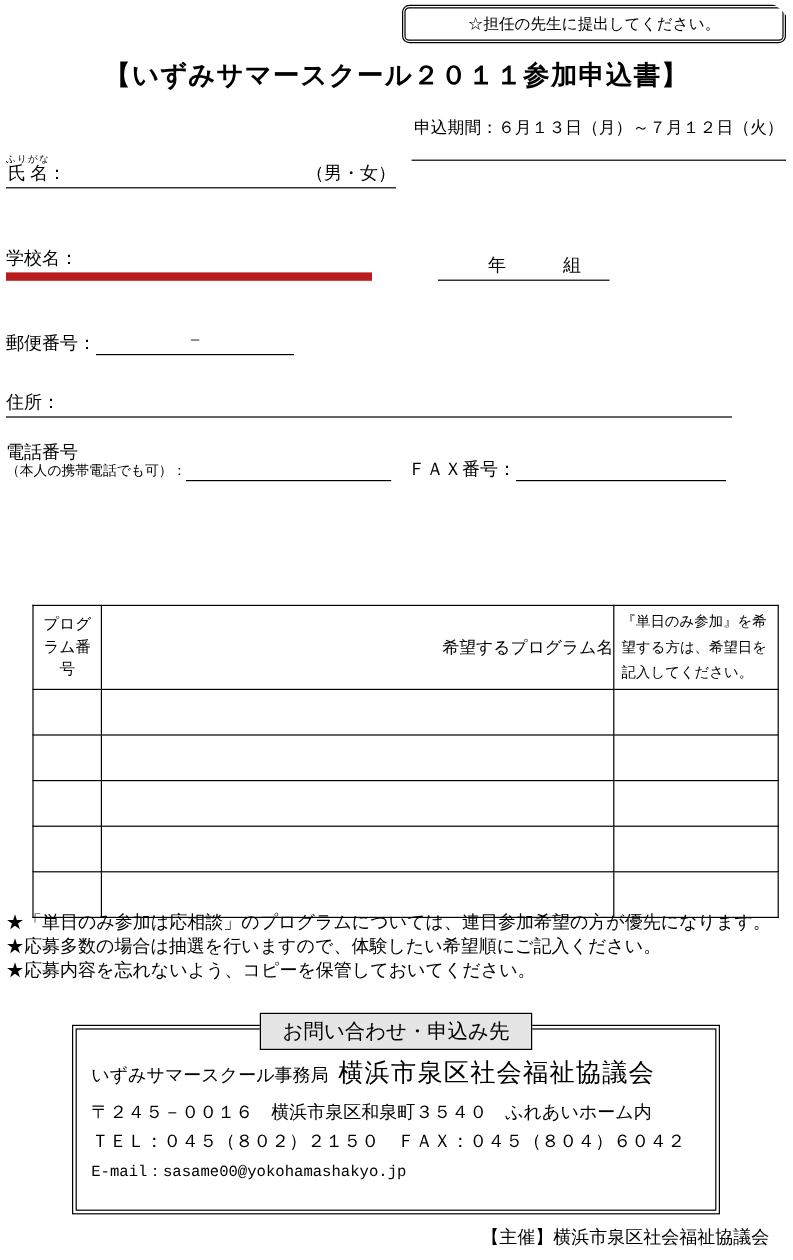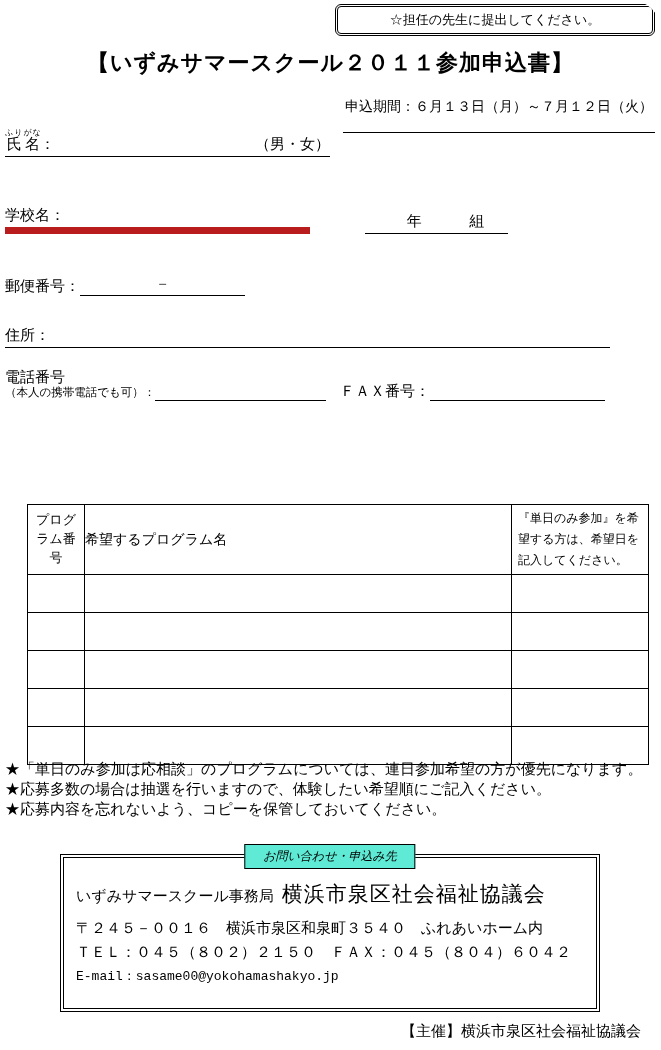--- a/index.html
+++ b/index.html
@@ -96,21 +96,21 @@
     width: 621px;
     border-collapse: collapse;
     table-layout: fixed;
   }
   table.program td, table.program th {
     border: 1px solid #000;
     font-weight: normal;
     vertical-align: middle;
   }
   th.c1 { font-size: 13px; line-height: 1.45; padding: 2px 4px; text-align: center; word-break: break-all; }
-  th.c2 { font-size: 14px; text-align: left; }
+  th.c2 { font-size: 14px; text-align: right; }
   th.c3 { font-size: 12px; line-height: 1.75; text-align: left; padding: 3px 6px; }
   tr.hdr { height: 62px; }
   tr.body-row { height: 38px; }
 
   
   .notes {
     position: absolute;
     top: 760px;
     left: 5px;
     width: 652px;
@@ -127,26 +127,25 @@
     width: 540px;
     height: 158px;
     border: 4px double #000;
     padding: 22px 12px 6px 12px;
   }
   .contact-label {
     position: absolute;
     top: -14px;
     left: 50%;
     transform: translateX(-50%);
-    background: #5eead4;
+    background: #e5e5e5;
     border: 1px solid #000;
-    font-size: 12px;
+    font-size: 17px;
     padding: 3px 18px;
     white-space: nowrap;
-    font-style: italic;
   }
   .org-line { display: flex; align-items: baseline; margin-bottom: 8px; }
   .office-small { font-size: 15px; margin-right: 8px; white-space: nowrap; }
   .org-name { font-size: 21px; letter-spacing: 1px; white-space: nowrap; }
   .contact-line { font-size: 15px; line-height: 1.6; white-space: nowrap; }
   .email-line { font-family: "Liberation Mono", "DejaVu Sans Mono", monospace; font-size: 13px; margin-top: 3px; }
 
   .footer-line {
     position: absolute;
     top: 1022px;

